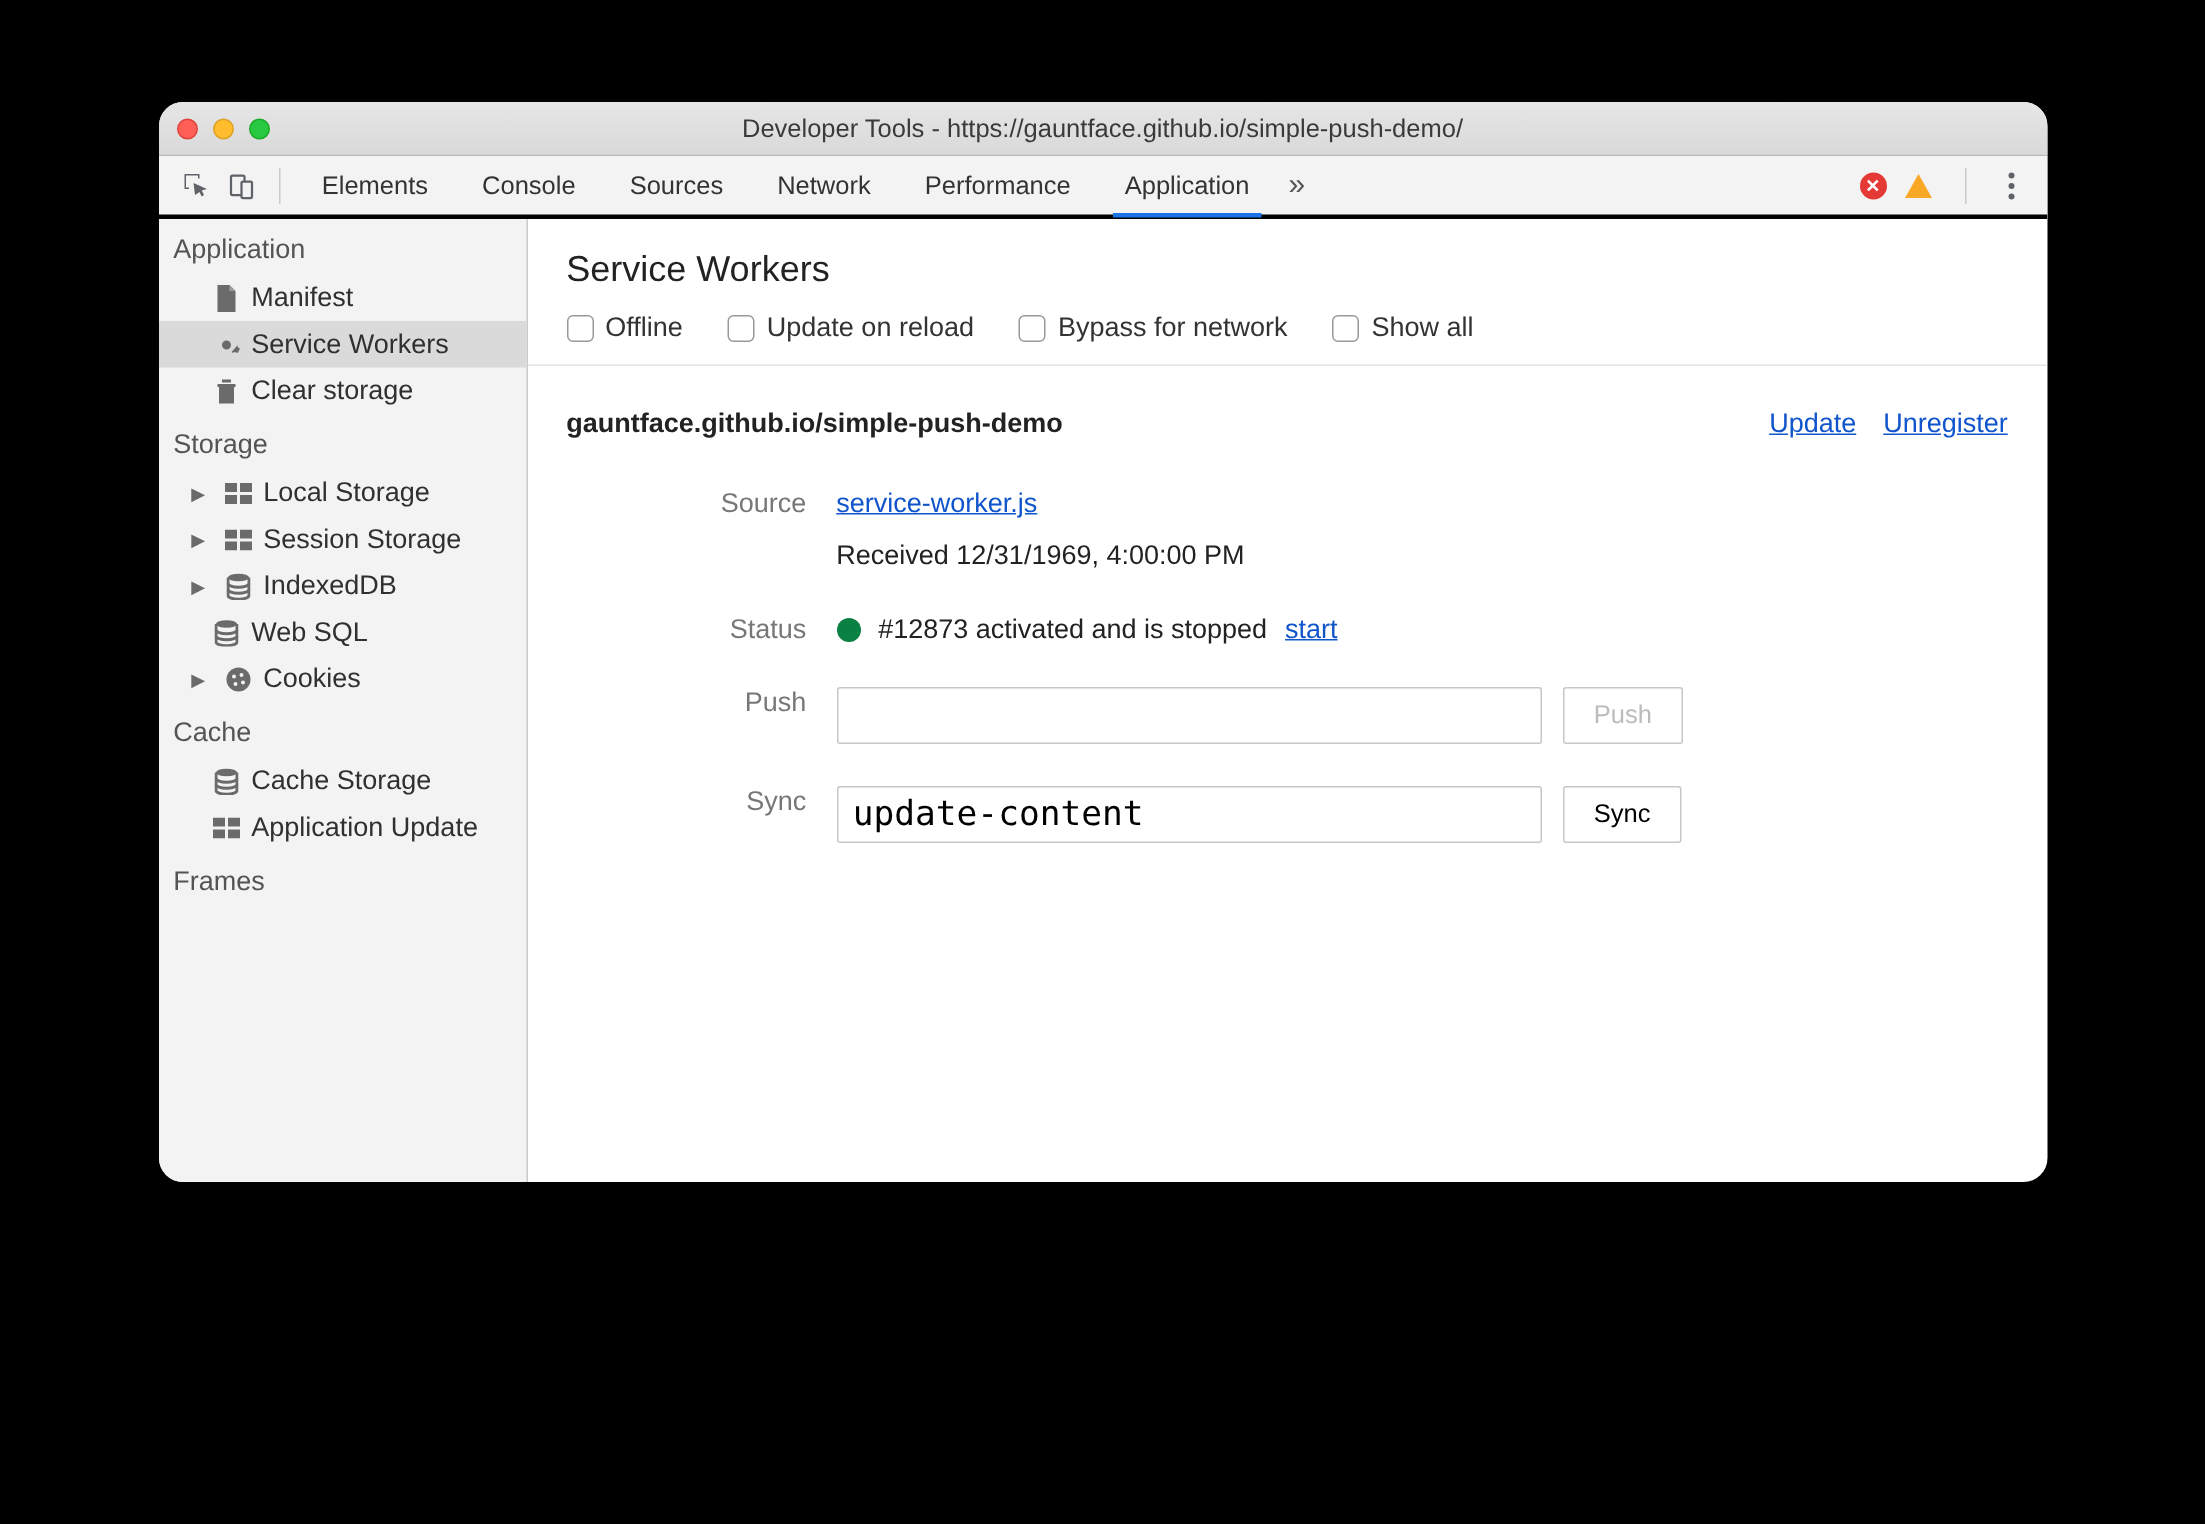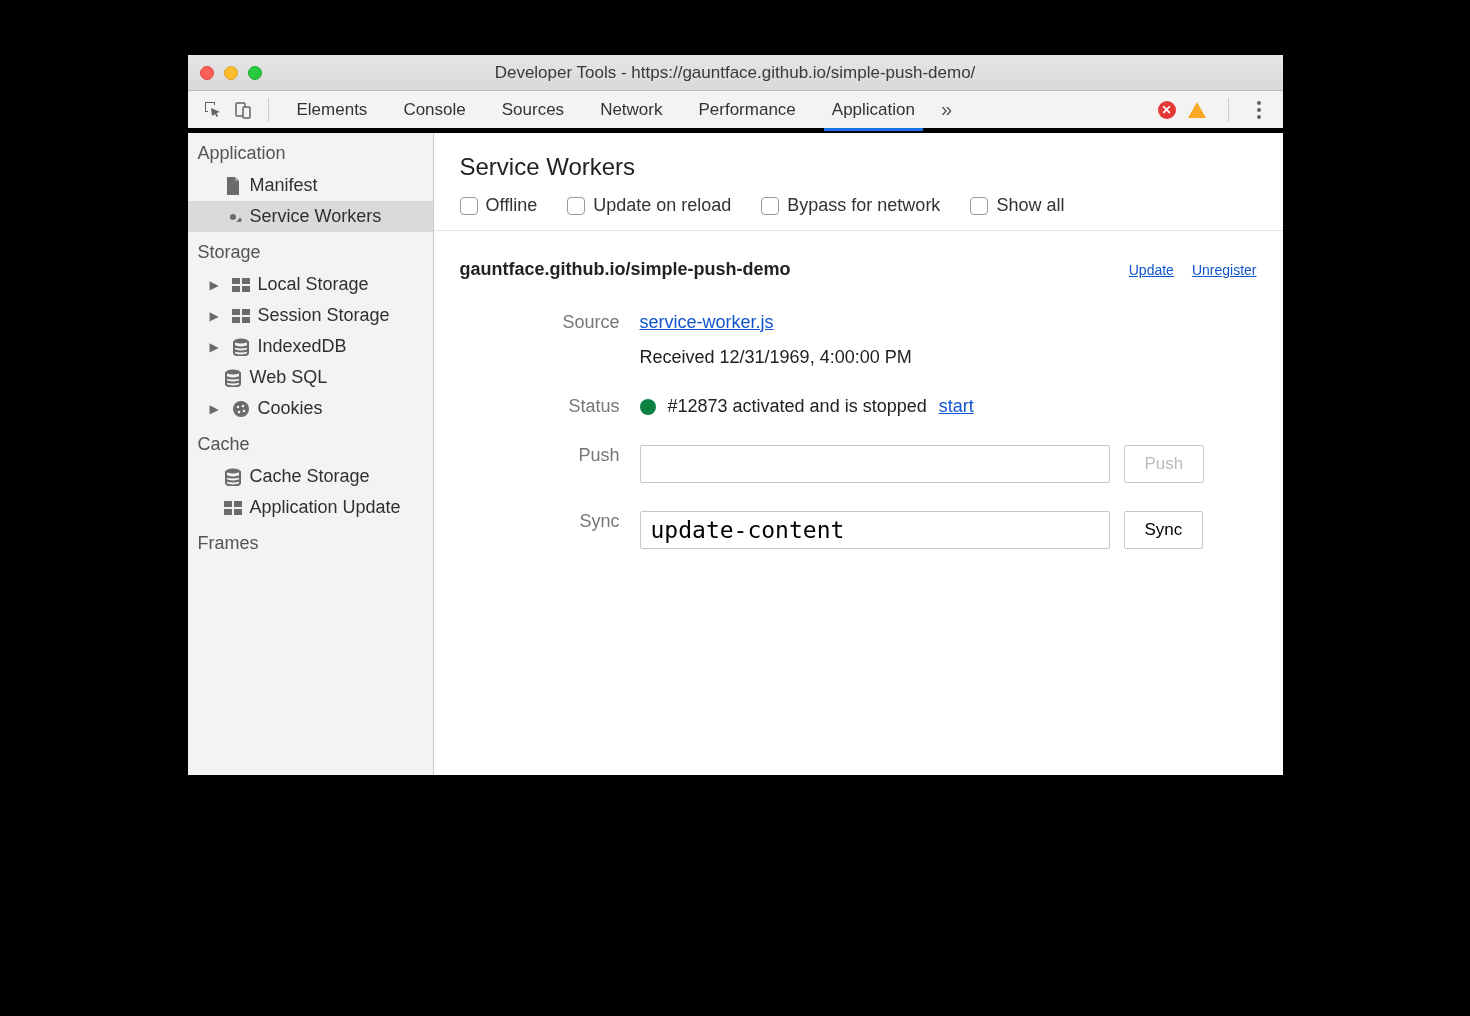--- a/index.html
+++ b/index.html
@@ -7,28 +7,29 @@
     background: #000;
     width: 1470px;
     height: 1016px;
     font-family: -apple-system, BlinkMacSystemFont, "Helvetica Neue", Arial, sans-serif;
     display: flex;
     align-items: flex-start;
     justify-content: center;
     padding-top: 55px;
   }
   .window {
-    width: 1095px;
+    width: 1259px;
     height: 720px;
     background: #fff;
-    border-radius: 0;
+    border-radius: 16px;
     overflow: hidden;
     box-shadow: 0 20px 60px rgba(0,0,0,0.5);
     display: flex;
     flex-direction: column;
+    margin-top: 13px;
   }
   .titlebar {
     height: 36px;
     background: linear-gradient(#e6e6e6,#d9d9d9);
     border-bottom: 1px solid #b8b8b8;
     display: flex;
     align-items: center;
     padding: 0 12px;
     position: relative;
   }
@@ -37,21 +38,21 @@
   .dot.red { background: #ff5f57; border:1px solid #e0443e;}
   .dot.yellow { background: #ffbd2e; border:1px solid #dea123;}
   .dot.green { background: #28c940; border:1px solid #1aab29;}
   .titlebar-title {
     position:absolute; left:0; right:0; text-align:center;
     font-size: 17px; color:#3a3a3a;
   }
   .toolbar {
     height: 42px;
     background:#f3f3f3;
-    border-bottom:5px solid #000000;
+    border-bottom:3px solid #000000;
     display:flex;
     align-items:center;
     padding:0 10px;
     font-size:17px;
     color:#333;
   }
   .tb-iconbtn { display:flex; align-items:center; justify-content:center; width:30px; height:30px; }
   .tb-sep { width:1px; height:24px; background:#cacaca; margin:0 10px;}
   .tabs { display:flex; gap:0; align-items:center; flex:1;}
   .tab { padding:0 18px; height:42px; display:flex; align-items:center; color:#333; cursor:pointer;}
@@ -79,21 +80,21 @@
   .sb-item.no-tri { padding-left:36px;}
   .sb-icon { width:18px; height:18px; display:flex; align-items:center; justify-content:center; color:#5f6368;}
   .main { flex:1; overflow:auto; }
   .main-header { padding:20px 26px 14px 26px; border-bottom:1px solid #e3e3e3;}
   .main-title { font-size:24px; font-weight:400; color:#222; margin-bottom:14px;}
   .checkrow { display:flex; gap:30px; align-items:center; font-size:18px; color:#333;}
   .chk { display:flex; align-items:center; gap:8px;}
   .chk input { width:18px; height:18px; appearance:none; border:1px solid #999; border-radius:4px; background:#fff;}
   .origin-row { display:flex; align-items:center; justify-content:space-between; padding:28px 26px 8px 26px;}
   .origin { font-weight:600; font-size:18px; color:#222;}
-  .origin-links { display:flex; gap:18px; font-size:14px;}
+  .origin-links { display:flex; gap:18px; font-size:18px;}
   a.link { color:#1155cc; text-decoration:underline; cursor:pointer;}
   .detail-grid { padding:10px 26px 20px 26px;}
   .drow { display:flex; align-items:flex-start; padding:14px 0;}
   .dlabel { width:180px; text-align:right; padding-right:20px; color:#777; font-size:18px;}
   .dval { flex:1; font-size:18px; color:#222; display:flex; flex-direction:column; gap:14px;}
   .dval-line { display:flex; align-items:center; gap:12px; flex-wrap:wrap;}
   .status-dot { width:16px;height:16px;border-radius:50%;background:#0b8043;display:inline-block;}
   .inrow { display:flex; align-items:center; gap:14px; width:100%;}
   .txt { flex:1; max-width:470px; height:38px; border:1px solid #c7c7c7; border-radius:2px; padding:0 10px; font-size:23px; font-family:Menlo,Consolas,monospace;}
   .btn { height:38px; padding:0 20px; border:1px solid #c7c7c7; background:#fff; border-radius:2px; font-size:17px; cursor:pointer;}
@@ -163,20 +164,28 @@
           </span>
         <span>Manifest</span>
       </div>
       <div class="sb-item no-tri selected">
         <span class="sb-icon">
             <svg width="18" height="18" viewBox="0 0 18 18">
               <path fill="#6b6b6b" d="M9 6a3 3 0 100 6 3 3 0 000-6zm7.4 3c0 .4 0 .8-.1 1.2l1.7 1.3-1.6 2.8-2-.7c-.6.5-1.3.9-2 .1.1l-.3 2.1H8.9l-.3-2.1c-.7-.2-1.4-.6-2-1.1l-2 .7L3 11.5l1.7-1.3C4.6 9.8 4.6 9.4 4.6 9s0-.8.1-1.2L3 6.5l1.6-2.8 2 .7c.6-.5 1.3-.9 2-1.1L8.9 1h2.2l.3 2.1c.7.2 1.4.6 2 1.1l2-.7L17 6.5l-1.7 1.3c.1.4.1.8.1 1.2z"></path>
             </svg>
           </span>
         <span>Service Workers</span>
+      </div>
+      <div class="sb-item no-tri">
+        <span class="sb-icon">
+            <svg width="16" height="18" viewBox="0 0 16 18">
+              <path fill="#6b6b6b" d="M2 4h12v2H2zM3 6h10v11H3zM5 1h6v2H5z"></path>
+            </svg>
+          </span>
+        <span>Clear storage</span>
       </div>
 
       <div class="group-title">Storage</div>
       <div class="sb-item">
         <span class="tri">▶</span>
         <span class="sb-icon">
             <svg width="18" height="14" viewBox="0 0 18 14">
               <rect x="0" y="0" width="8" height="6" fill="#6b6b6b"></rect>
               <rect x="10" y="0" width="8" height="6" fill="#6b6b6b"></rect>
               <rect x="0" y="8" width="8" height="6" fill="#6b6b6b"></rect>

